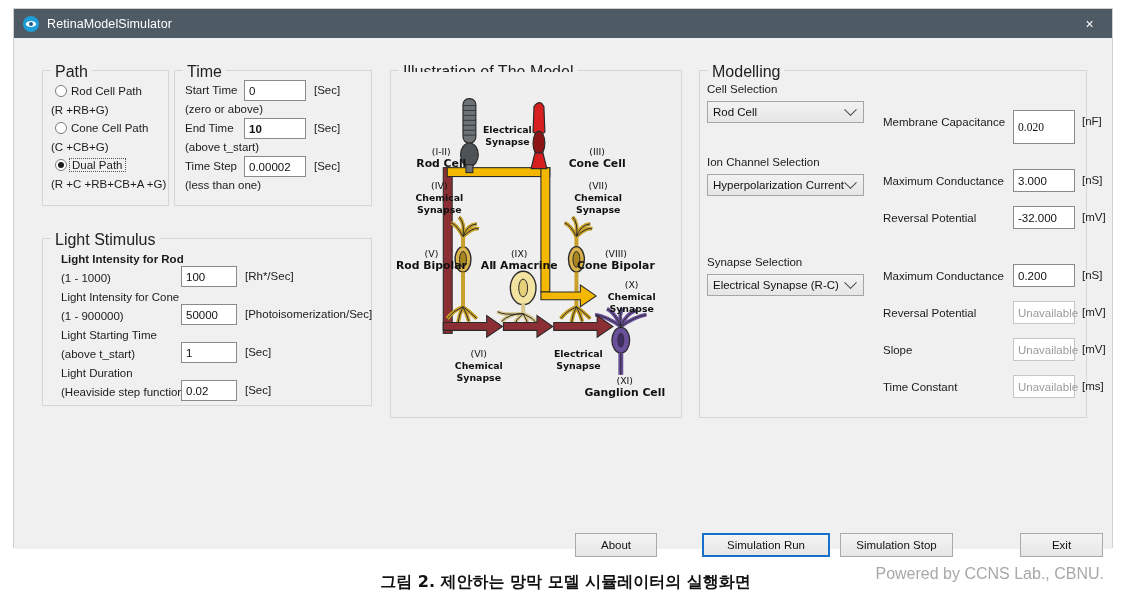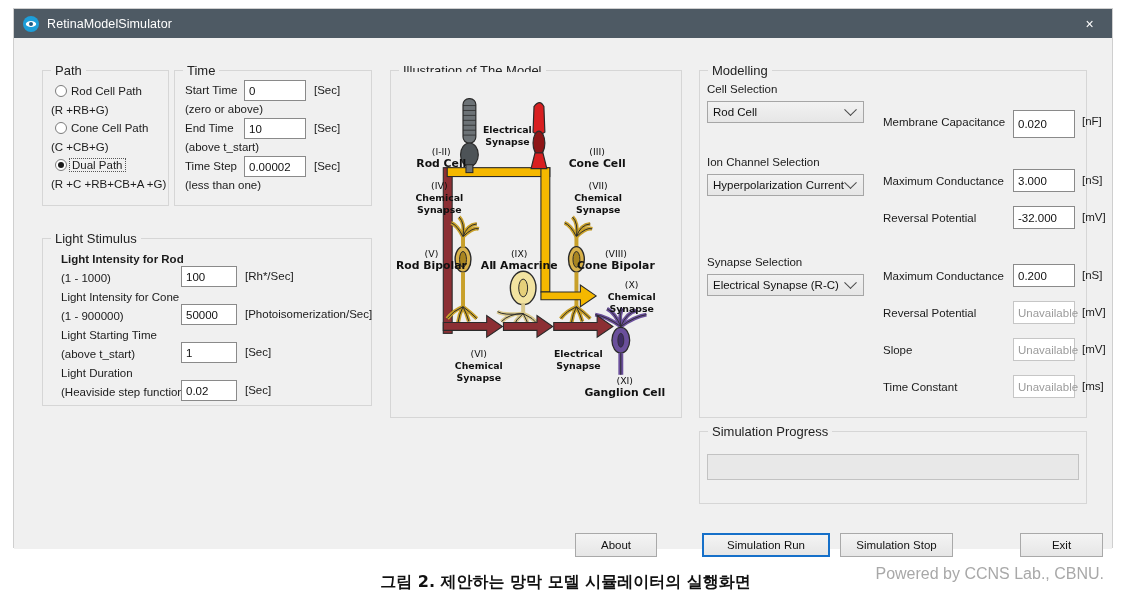--- a/index.html
+++ b/index.html
@@ -41,21 +41,21 @@
     color: #ffffff; font-size: 14px; font-weight: 300;
   }
 
   .client { position: relative; width: 100%; height: 511px; background: #f0f0f0; }
 
   
   .gbox { position: absolute; border: 1px solid #d6d6d6; }
   .gtitle {
     position: absolute; top: -8px; left: 8px;
     background: #f0f0f0; padding: 0 4px;
-    font-size: 13px; color: #222;
+    font-size: 16px; color: #222;
   }
 
   .lbl { font-size: 11.5px; color: #1b1b1b; position: absolute; white-space: nowrap; }
   .unit { font-size: 11.5px; color: #1b1b1b; position: absolute; white-space: nowrap; }
 
   
   .tinput {
     position: absolute;
     background: #ffffff;
     border: 1px solid #8a8a8a;
@@ -188,21 +188,21 @@
 
       <div class="gbox" style="left:160px; top:32px; width:198px; height:136px;">
         <span class="gtitle">Time</span>
 
         <span class="lbl" style="left:10px; top:13px;">Start Time</span>
         <div class="tinput" style="left:69px; top:9px; width:62px; height:21px;">0</div>
         <span class="unit" style="left:139px; top:13px;">[Sec]</span>
         <span class="lbl" style="left:10px; top:32px;">(zero or above)</span>
 
         <span class="lbl" style="left:10px; top:51px;">End Time</span>
-        <div class="tinput" style="left:69px; top:47px; width:62px; height:21px;">10</div>
+        <div class="tinput" style="left:69px; top:47px; width:62px; height:21px;font-weight:bold;">10</div>
         <span class="unit" style="left:139px; top:51px;">[Sec]</span>
         <span class="lbl" style="left:10px; top:70px;">(above t_start)</span>
 
         <span class="lbl" style="left:10px; top:89px;">Time Step</span>
         <div class="tinput" style="left:69px; top:85px; width:62px; height:21px;">0.00002</div>
         <span class="unit" style="left:139px; top:89px;">[Sec]</span>
         <span class="lbl" style="left:10px; top:108px;">(less than one)</span>
       </div>
 
       <div class="gbox" style="left:28px; top:200px; width:330px; height:168px;">
@@ -368,21 +368,21 @@
           <span class="chev"></span>
         </div>
 
         <span class="lbl" style="left:7px; top:185px;">Synapse Selection</span>
         <div class="ddown" style="left:7px; top:203px; width:157px; height:22px;">
           <span>Electrical Synapse (R-C)</span>
           <span class="chev"></span>
         </div>
 
         <span class="lbl" style="left:183px; top:45px;">Membrane Capacitance</span>
-        <div class="tinput" style="left:313px; top:39px; width:62px; height:28px;">0.020</div>
+        <div class="tinput" style="left:313px; top:39px; width:62px; height:34px;font-family:Liberation Serif, serif;">0.020</div>
         <span class="unit" style="left:382px; top:44px;">[nF]</span>
 
         <span class="lbl" style="left:183px; top:104px;">Maximum Conductance</span>
         <div class="tinput" style="left:313px; top:98px; width:62px; height:23px;">3.000</div>
         <span class="unit" style="left:382px; top:103px;">[nS]</span>
 
         <span class="lbl" style="left:183px; top:141px;">Reversal Potential</span>
         <div class="tinput" style="left:313px; top:135px; width:62px; height:23px;">-32.000</div>
         <span class="unit" style="left:382px; top:140px;">[mV]</span>
 
@@ -397,24 +397,20 @@
         <span class="lbl" style="left:183px; top:273px;">Slope</span>
         <div class="tinput disabled" style="left:313px; top:267px; width:62px; height:23px;">Unavailable</div>
         <span class="unit" style="left:382px; top:272px;">[mV]</span>
 
         <span class="lbl" style="left:183px; top:310px;">Time Constant</span>
         <div class="tinput disabled" style="left:313px; top:304px; width:62px; height:23px;">Unavailable</div>
         <span class="unit" style="left:382px; top:309px;">[ms]</span>
       </div>
 
 
-      <div class="gbox" style="left:685px; top:393px; width:388px; height:73px;">
-        <span class="gtitle">Simulation Progress</span>
-        <div class="progress" style="left:7px; top:22px; width:372px; height:26px;"></div>
-      </div>
 
       <div class="btn" style="left:561px; top:495px; width:82px; height:24px;">About</div>
       <div class="btn focus" style="left:688px; top:495px; width:128px; height:24px;">Simulation Run</div>
       <div class="btn" style="left:826px; top:495px; width:113px; height:24px;">Simulation Stop</div>
       <div class="btn" style="left:1006px; top:495px; width:83px; height:24px;">Exit</div>
 
       <span class="powered" style="right:8px; top:527px;">Powered by CCNS Lab., CBNU.</span>
     </div>
   </div>
 

